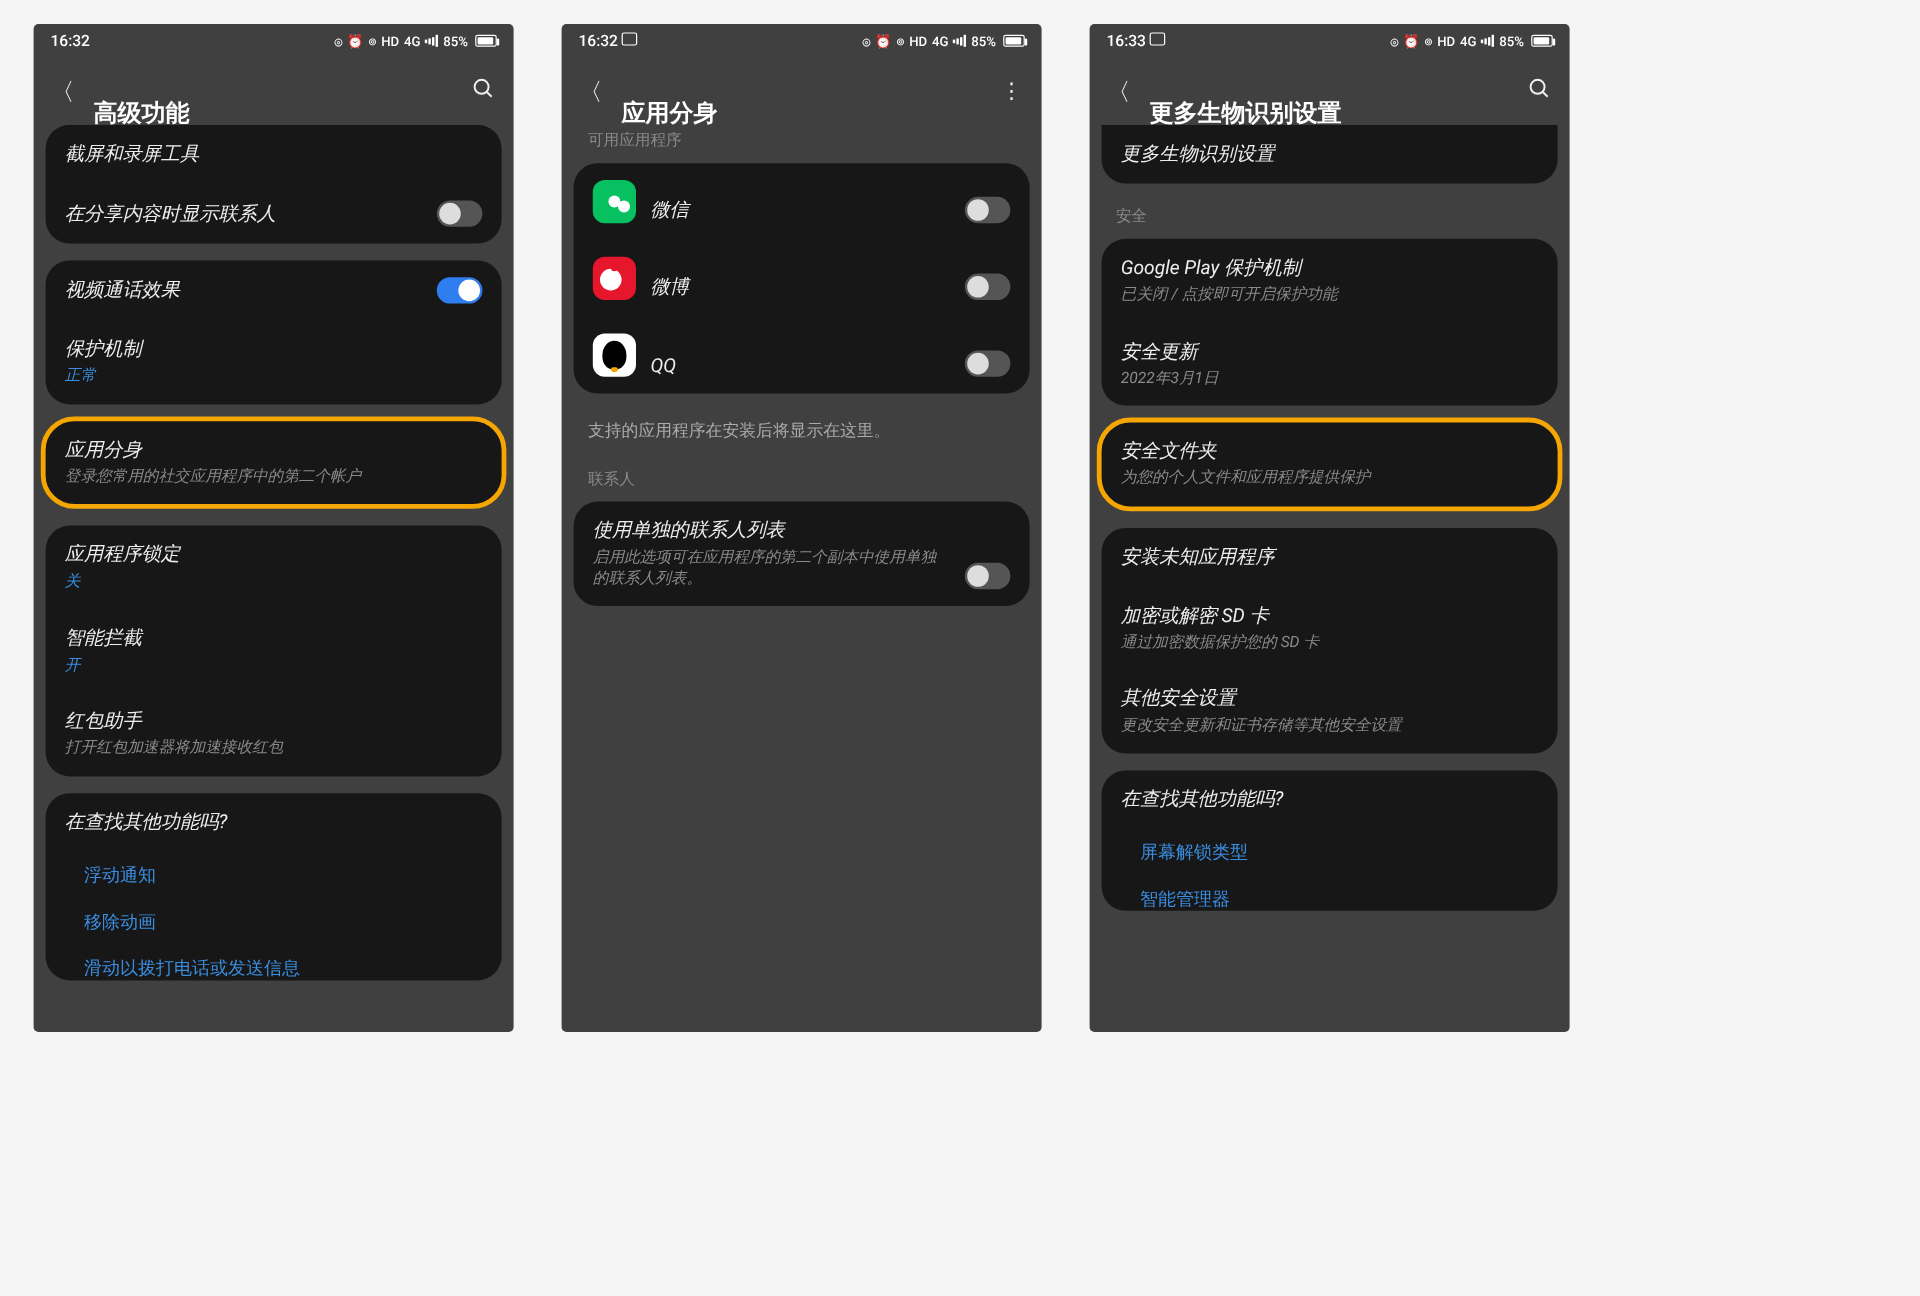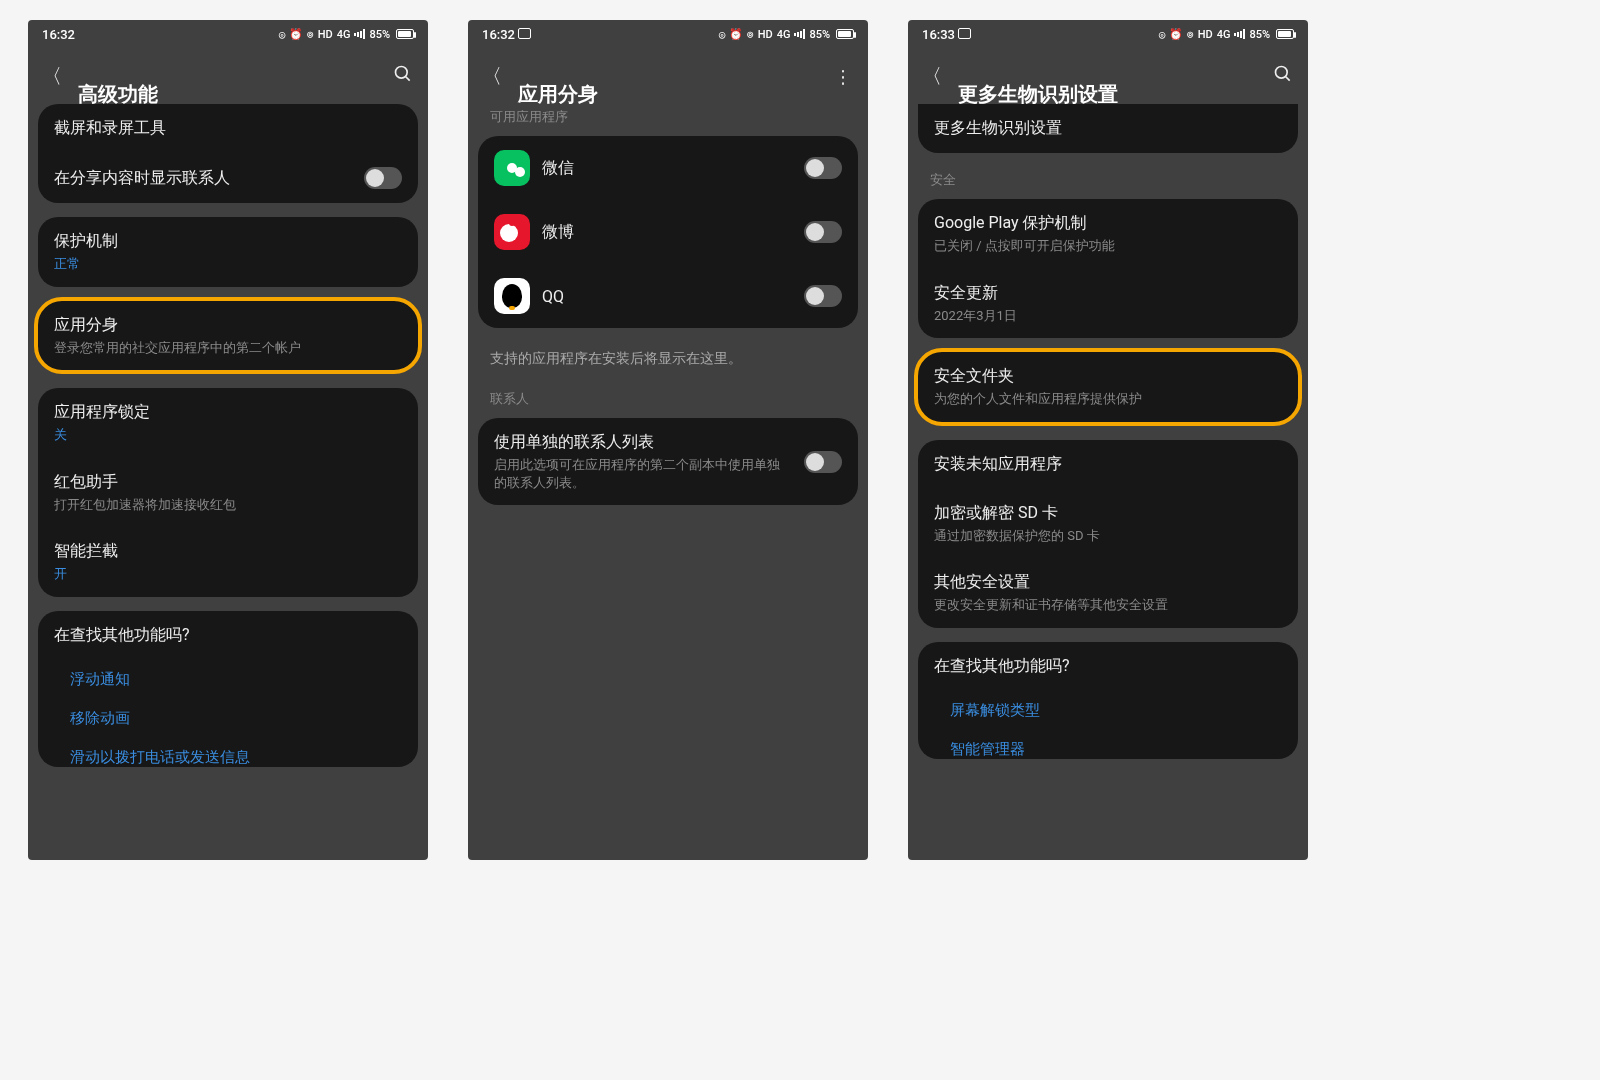--- a/index.html
+++ b/index.html
@@ -52,22 +52,23 @@
   .content { position:absolute; top:84px; bottom:0; left:0; right:0; overflow:hidden; }
   .card {
     background: #171717;
     margin: 0 10px 14px 10px;
     border-radius: 20px;
     overflow: hidden;
   }
   .row {
     padding: 14px 16px;
     display:flex;
-    align-items:center;
+    align-items:flex-end;
     gap:12px;
+    font-style:italic;
   }
   .row-body{ flex:1; min-width:0; }
   .row-title { font-size:16px; color:#eee; }
   .row-sub { font-size:13px; color:#8a8a8a; margin-top:3px; line-height:1.35; }
   .row-sub.blue { color:#3a8de0; }
   .toggle {
     width:38px; height:22px; border-radius:11px; background:#555; position:relative; flex-shrink:0;
   }
   .toggle .knob{ position:absolute; width:18px; height:18px; border-radius:50%; background:#ddd; top:2px; left:2px; }
   .toggle.on{ background:#2f7ef0; }
@@ -151,20 +152,28 @@
             <div class="row-title">在分享内容时显示联系人</div>
           </div>
         <div class="toggle">
             <div class="knob"></div>
           </div>
       </div>
     </div>
     <div class="card">
       <div class="row">
         <div class="row-body">
+            <div class="row-title">视频通话效果</div>
+          </div>
+        <div class="toggle on">
+            <div class="knob"></div>
+          </div>
+      </div>
+      <div class="row">
+        <div class="row-body">
           <div class="row-title">保护机制</div>
           <div class="row-sub blue">正常</div>
         </div>
       </div>
     </div>
     <div class="highlight">
       <div class="row">
         <div class="row-body">
           <div class="row-title">应用分身</div>
           <div class="row-sub">登录您常用的社交应用程序中的第二个帐户</div>
@@ -173,28 +182,28 @@
     </div>
     <div class="card">
       <div class="row">
         <div class="row-body">
           <div class="row-title">应用程序锁定</div>
           <div class="row-sub blue">关</div>
         </div>
       </div>
       <div class="row">
         <div class="row-body">
+          <div class="row-title">智能拦截</div>
+          <div class="row-sub blue">开</div>
+        </div>
+      </div>
+      <div class="row">
+        <div class="row-body">
           <div class="row-title">红包助手</div>
           <div class="row-sub">打开红包加速器将加速接收红包</div>
-        </div>
-      </div>
-      <div class="row">
-        <div class="row-body">
-          <div class="row-title">智能拦截</div>
-          <div class="row-sub blue">开</div>
         </div>
       </div>
     </div>
     <div class="card">
       <div class="row">
         <div class="row-body">
             <div class="row-title">在查找其他功能吗?</div>
           </div>
       </div>
       <div class="link">浮动通知</div>

